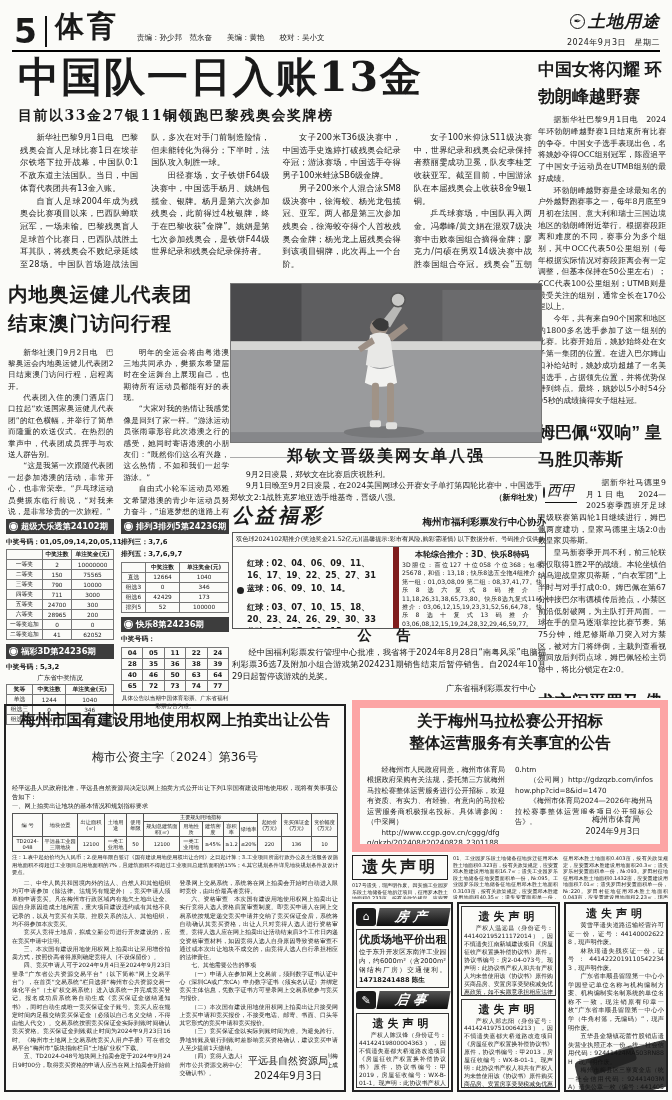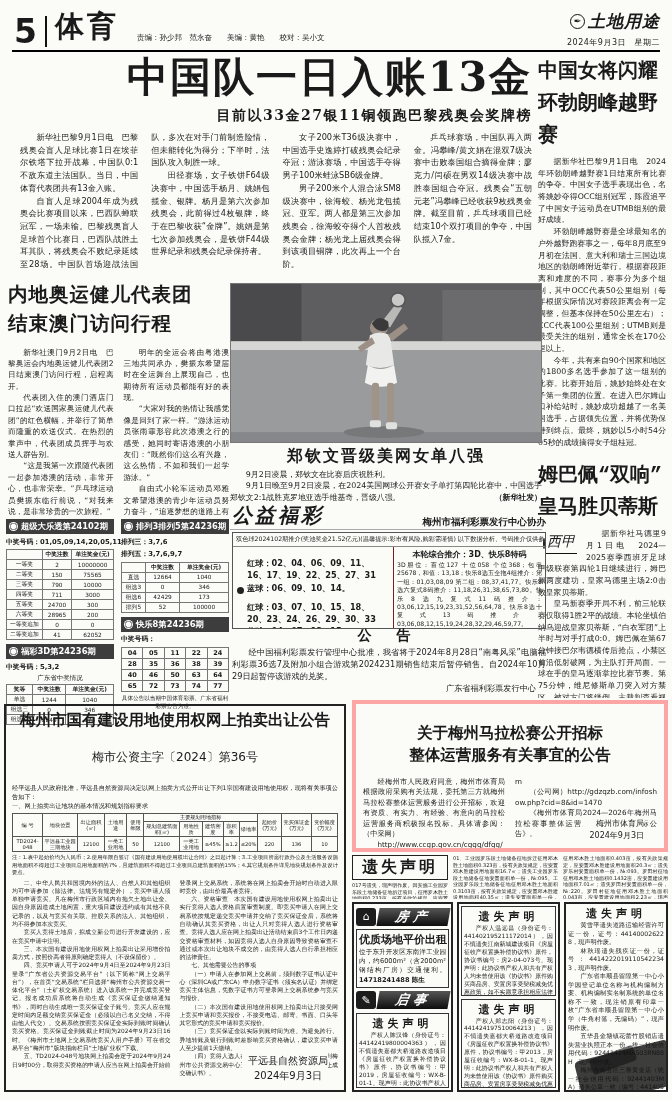--- a/index.html
+++ b/index.html
@@ -13,40 +13,40 @@
 .vbar{width:2px;height:31px;background:#111}
 .section-name{font-size:29px;font-weight:900;letter-spacing:3px}
 .credits{font-size:7.5px;color:#222;margin-left:10px;padding-bottom:4px;white-space:nowrap}
 .mast{position:absolute;right:0;top:3px;text-align:right}
 .mast-logo{display:flex;align-items:center;justify-content:flex-end;gap:3px}
 .mast-icon{width:15px;height:15px;border:1.5px solid #111;border-radius:50%;font-size:9px;line-height:12px;text-align:center}
 .mast-name{font-size:17px;font-weight:900;font-style:italic;letter-spacing:1px;font-family:"DejaVu Serif",serif}
 .mast-date{font-size:8px;margin-top:4px;letter-spacing:.5px}
 .hrule{position:absolute;left:12px;right:12px;top:50px;height:2px;background:#000}
 
-.headline{position:absolute;left:18px;top:55px;width:514px;text-align:right}
+.headline{position:absolute;left:18px;top:55px;width:514px;text-align:left}
 .h1{font-size:41px;font-weight:900;letter-spacing:2px;font-family:"DejaVu Serif",serif;line-height:1.1}
 .sub{font-size:14px;font-weight:700;margin-top:7px;letter-spacing:1.5px;font-family:"DejaVu Serif",serif}
 
 .cols4{position:absolute;left:20px;top:131px;width:512px;height:142px;column-count:4;column-gap:13px;font-size:8.2px;line-height:1.55;text-align:justify;overflow:hidden}
 .cols4 p,.mbody p,.rbody p,.ld-body p,.mar-body p{text-indent:2em}
 
 .rcol{position:absolute;left:538px;top:56px;width:128px;height:642px;overflow:hidden}
-.rtitle{font-size:20px;font-weight:900;line-height:1.6;font-family:Liberation Mono, monospace;margin-bottom:4px}
+.rtitle{font-size:17px;font-weight:900;line-height:1.6;font-family:Liberation Sans, sans-serif;margin-bottom:4px}
 .rbody{font-size:7.8px;line-height:1.5;text-align:justify}
 .gap{height:12px}
 .league{float:left;width:44px;margin:3px 4px 1px 0;text-align:center}
 .ball{width:14px;height:14px;border-radius:50%;border:1px solid #222;margin:0 auto 1px;background:radial-gradient(circle at 50% 42%,#111 0 20%,transparent 21%),radial-gradient(circle at 22% 68%,#111 0 13%,transparent 14%),radial-gradient(circle at 78% 66%,#111 0 13%,transparent 14%),#efefef}
 .lname{font-size:14px;font-weight:normal;font-style:italic;border-bottom:1.5px solid #111;display:inline-block;padding:0 2px 1px}
 
 .macau{position:absolute;left:8px;top:280px;width:221px;height:236px}
 .mtitle{font-size:19.5px;font-weight:900;line-height:1.5;letter-spacing:1px}
 .mbody{margin-top:8px;height:172px;column-count:2;column-gap:10px;font-size:7.6px;line-height:1.5;text-align:justify;overflow:hidden}
 
-.photobox{position:absolute;left:230px;top:283px;width:312px;height:247px;border-bottom:1px solid #aaa}
+.photobox{position:absolute;left:230px;top:283px;width:312px;height:175px;border-bottom:1px solid #aaa}
 .photo{width:100%;height:160px;border:1px solid #777;display:block;background:#8c8c8c}
 .cap-title{font-size:16px;font-weight:900;text-align:center;font-family:"DejaVu Serif",serif;margin-top:3px;letter-spacing:2px}
 .cap-text{font-size:7.9px;line-height:1.45;text-align:justify;margin-top:2px}
 .cap-text p{text-indent:2em}
 .cap-credit{float:right;font-weight:bold}
 
 .lotto{position:absolute;left:6px;top:519px;width:223px;height:182px;display:flex;gap:7px}
 .lcol{width:108px}
 .lbar{display:flex;align-items:center;gap:3px;background:#3d3d3d;color:#fff;font-size:8.3px;font-weight:bold;padding:0 3px;height:15px;white-space:nowrap}
 .licon{width:9px;height:9px;border-radius:50%;background:radial-gradient(circle,#fff 38%,#9a9a9a 39% 60%,#fff 61%);flex:0 0 auto}
@@ -63,40 +63,40 @@
 .w-head{display:flex;justify-content:space-between;align-items:flex-end}
 .w-logo{font-size:20px;font-weight:900;font-style:italic;letter-spacing:3px;font-family:"DejaVu Serif",serif}
 .w-cohost{font-size:9.5px;font-weight:bold}
 .w-box{border:1px solid #555;margin-top:3px;height:97px;overflow:hidden}
 .w-line1{font-size:6.2px;padding:2px 3px;border-bottom:1px solid #888;white-space:nowrap;overflow:hidden}
 .w-flex{display:flex;height:100%}
 .w-left{flex:1;padding:3px 4px}
 .w-l2{font-size:7.4px;margin-bottom:2px}
 .w-pick{font-size:8.2px;font-weight:bold;line-height:1.5;margin-top:7px;display:flex;gap:3px;align-items:flex-end}
 .dot{width:7px;height:7px;border-radius:50%;background:#222;flex:0 0 auto;margin-top:2px}
-.w-right{width:152px;border-left:1px solid #7f1d1d;padding:2px 3px}
+.w-right{width:152px;border-left:6px solid #7f1d1d;padding:2px 3px}
 .w-rtitle{font-size:8px;font-weight:bold;text-align:center;margin-bottom:1px}
 .w-rtext{font-size:6.1px;line-height:1.38;text-align:justify}
 
 .notice{position:absolute;left:232px;top:627px;width:314px;height:68px;overflow:hidden}
 .n-title{font-size:14px;font-weight:900;text-align:center;letter-spacing:10px;font-family:"DejaVu Serif",serif}
 .n-body{font-size:8.2px;line-height:1.45;text-align:justify;margin-top:2px;text-indent:2em}
 .n-sign{font-size:8.2px;text-align:right;padding-right:10px;line-height:1.4}
 
 .land{position:absolute;left:4px;top:704px;width:342px;height:388px;border:2px solid #222;padding:4px 6px;overflow:hidden}
 .ld-title{font-size:15.5px;font-weight:900;text-align:center;white-space:nowrap;font-family:"DejaVu Serif",serif}
 .ld-no{font-size:12px;text-align:center;margin:18px 0}
 .ld-intro{font-size:6.2px;line-height:1.45;text-align:justify}
 table.ldt{width:100%;border-collapse:collapse;font-size:5.2px;text-align:center;margin:2px 0}
 .ldt th,.ldt td{border:1px solid #555;padding:.5px;font-weight:normal;line-height:1.25}
 .ld-note{font-size:5.3px;line-height:1.4;text-align:justify}
 .ld-body{margin-top:2px;height:206px;column-count:2;column-gap:9px;font-size:5.9px;line-height:1.4;text-align:justify;overflow:hidden}
 .ld-sign{position:absolute;right:16px;bottom:7px;font-size:10px;text-align:center;line-height:1.5;background:#fbfbf8;padding-left:6px}
 
-.marathon{position:absolute;left:352px;top:700px;width:316px;height:152px;border:4px solid #fca5a5;padding:18px 7px;overflow:hidden}
+.marathon{position:absolute;left:352px;top:700px;width:316px;height:152px;border:8px solid #fca5a5;padding:2px 7px;overflow:hidden}
 .mar-title{font-size:15.5px;font-weight:900;text-align:center;line-height:1.45;font-family:"DejaVu Serif",serif}
 .mar-body{margin-top:10px;height:84px;column-count:2;column-gap:10px;font-size:7.2px;line-height:1.45;text-align:justify;overflow:hidden;word-break:break-all}
 .mar-sign{position:absolute;right:20px;bottom:6px;font-size:8px;text-align:right;line-height:1.5;background:#fbfbf8;padding-left:6px}
 
 .loststrip{position:absolute;left:352px;top:855px;width:316px;height:44px;display:flex;gap:5px;overflow:hidden}
 .ls-left{width:96px;flex:0 0 auto}
 .ls-title{font-size:16px;font-weight:900;text-align:center;letter-spacing:3px;border:1px solid #222;padding:1px 0}
 .ls-sub{font-size:5px;line-height:1.3;text-align:justify;margin-top:2px}
 .ls-col{flex:1;font-size:5px;line-height:1.3;text-align:justify}
 
@@ -144,20 +144,21 @@
     <div class="h1">中国队一日入账13金</div>
     <div class="sub">目前以33金27银11铜领跑巴黎残奥会奖牌榜</div>
   </div>
 
   <div class="cols4">
       <p>新华社巴黎9月1日电　巴黎残奥会盲人足球比赛1日在埃菲尔铁塔下拉开战幕，中国队0:1不敌东道主法国队。当日，中国体育代表团共有13金入账。</p>
       <p>自盲人足球2004年成为残奥会比赛项目以来，巴西队蝉联冠军，一场未输。巴黎残奥盲人足球首个比赛日，巴西队战胜土耳其队，将残奥会不败纪录延续至28场。中国队首场迎战法国队，多次在对手门前制造险情，但未能转化为得分；下半时，法国队攻入制胜一球。</p>
       <p>田径赛场，女子铁饼F64级决赛中，中国选手杨月、姚娟包揽金、银牌。杨月是第六次参加残奥会，此前得过4枚银牌，终于在巴黎收获“金牌”。姚娟是第七次参加残奥会，是铁饼F44级世界纪录和残奥会纪录保持者。</p>
       <p>女子200米T36级决赛中，中国选手史逸婷打破残奥会纪录夺冠；游泳赛场，中国选手夺得男子100米蛙泳SB6级金牌。</p>
       <p>男子200米个人混合泳SM8级决赛中，徐海蛟、杨光龙包揽冠、亚军。两人都是第三次参加残奥会，徐海蛟夺得个人首枚残奥会金牌；杨光龙上届残奥会得到该项目铜牌，此次再上一个台阶。</p>
+      <p>女子100米仰泳S11级决赛中，世界纪录和残奥会纪录保持者蔡丽雯成功卫冕，队友李桂芝收获亚军。截至目前，中国游泳队在本届残奥会上收获8金9银1铜。</p>
       <p>乒乓球赛场，中国队再入两金。冯攀峰/黄文娟在混双7级决赛中击败泰国组合摘得金牌；廖克力/闫硕在男双14级决赛中战胜泰国组合夺冠。残奥会“五朝元老”冯攀峰已经收获9枚残奥金牌。截至目前，乒乓球项目已经结束10个双打项目的争夺，中国队揽入7金。</p>
     </div>
 
   <div class="rcol">
     <div class="rtitle">中国女将闪耀 环勃朗峰越野赛</div>
     <div class="rbody">
         <p>据新华社巴黎9月1日电　2024年环勃朗峰越野赛1日结束所有比赛的争夺。中国女子选手表现出色，名将姚妙夺得OCC组别冠军，陈霞追平了中国女子运动员在UTMB组别的最好成绩。</p>
         <p>环勃朗峰越野赛是全球最知名的户外越野跑赛事之一，每年8月底至9月初在法国、意大利和瑞士三国边境地区的勃朗峰附近举行。根据赛段距离和难度的不同，赛事分为多个组别，其中OCC代表50公里组别（每年根据实际情况对赛段距离会有一定调整，但基本保持在50公里左右）；CCC代表100公里组别；UTMB则是最受关注的组别，通常全长在170公里以上。</p>
         <p>今年，共有来自90个国家和地区的1800多名选手参加了这一组别的比赛。比赛开始后，姚妙始终处在女子第一集团的位置。在进入巴尔姆山口补给站时，姚妙成功超越了一名美国选手，占据领先位置，并将优势保持到终点。最终，姚妙以5小时54分05秒的成绩摘得女子组桂冠。</p>
       </div>

